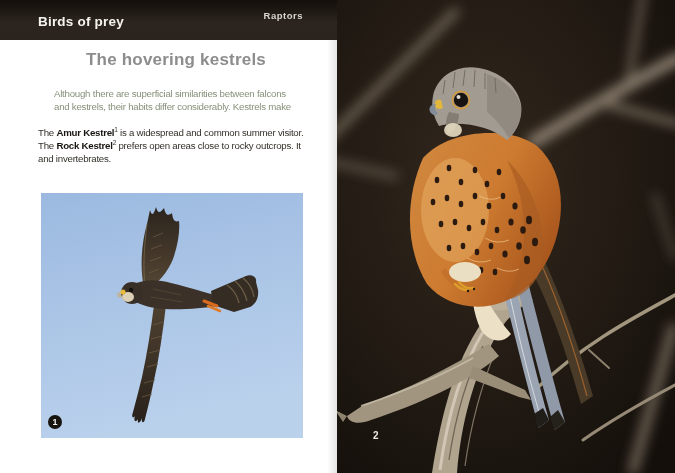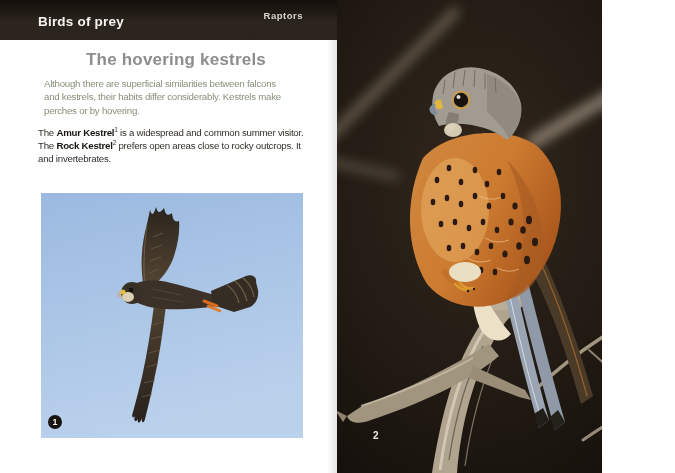--- a/index.html
+++ b/index.html
@@ -1,17 +1,17 @@
 <!DOCTYPE html>
 <html><head>
 <meta charset="utf-8">
 <style>
   html,body{margin:0;padding:0;background:#ffffff;}
   .spread{
-    position:relative;width:602px;height:473px;background:#7dd3fc;
+    position:relative;width:675px;height:473px;background:#7dd3fc;
     font-family:"Liberation Sans", sans-serif;overflow:hidden;
   }
   
   .left-page{position:absolute;left:0;top:0;width:337px;height:473px;background:#ffffff;}
   .header-bar{
     position:absolute;left:0;top:0;width:337px;height:40px;
     background:linear-gradient(180deg,#140f0b 0%,#1e1813 25%,#2c251f 55%,#2b241e 100%);
   }
   .section-title{
     position:absolute;left:38px;top:14px;color:#f6f4f0;
@@ -19,21 +19,21 @@
   }
   .category-label{
     position:absolute;right:34px;top:10px;color:#d9d6d1;
     font-size:9.5px;font-weight:700;letter-spacing:.5px;
   }
   .page-title{
     position:absolute;left:36px;top:44px;width:268px;margin:6px;
     text-align:center;color:#8d8d8d;font-size:17px;font-weight:700;letter-spacing:.2px;
   }
   .intro{
-    position:absolute;left:38px;top:71px;width:268px;margin:6px;
+    position:absolute;left:38px;top:71px;width:268px;margin:16px;
     color:#87917a;font-size:9.7px;line-height:13.4px;letter-spacing:-.25px;
   }
   .species{
     position:absolute;left:38px;top:126px;width:268px;margin:0;
     color:#34302a;font-size:9.7px;line-height:13.2px;letter-spacing:-.25px;
   }
   .tline{display:block;white-space:nowrap;}
   .species b{font-weight:700;color:#181510;}
   .species sup{font-size:6.5px;vertical-align:super;line-height:0;}
   .photo-frame{
@@ -71,21 +71,20 @@
     <div class="header-bar">
       <span class="section-title">Birds of prey</span>
       <span class="category-label">Raptors</span>
     </div>
 
     <h1 class="page-title">The hovering kestrels</h1>
 
     <p class="intro">
       <span class="tline">Although there are superficial similarities between falcons</span>
       <span class="tline">and kestrels, their habits differ considerably. Kestrels make</span>
-      <span class="tline">perches or by hovering.</span>
     </p>
 
     <p class="species">
       <span class="tline"><span>The </span><b>Amur Kestrel</b><sup>1</sup><span> is a widespread and common summer visitor.</span></span>
       <span class="tline"><span>The </span><b>Rock Kestrel</b><sup>2</sup><span> prefers open areas close to rocky outcrops. It</span></span>
       <span class="tline">and invertebrates.</span>
     </p>
 
     <div class="photo-frame">
       <svg viewBox="0 0 262 245" width="262" height="245">

